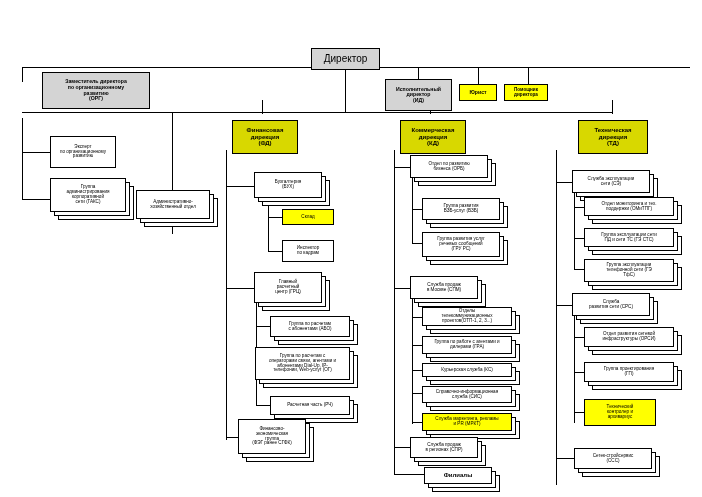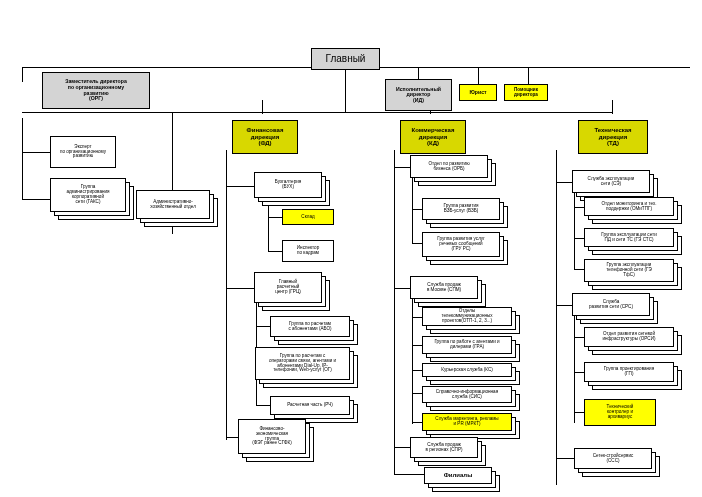--- a/index.html
+++ b/index.html
@@ -157,21 +157,21 @@
   <div class="ln h" style="left:574px; top:207px; width:10px;"></div>
   <div class="ln h" style="left:574px; top:238px; width:10px;"></div>
   <div class="ln h" style="left:574px; top:269px; width:10px;"></div>
 
   <div class="ln v" style="left:574px; top:315px; height:108px;"></div>
   <div class="ln h" style="left:574px; top:337px; width:10px;"></div>
   <div class="ln h" style="left:574px; top:372px; width:10px;"></div>
   <div class="ln h" style="left:574px; top:412px; width:10px;"></div>
 
   <div class="box grey t-xl" style="left:311px; top:48px; width:69px; height:22px;">
-    <span class="lbl">Главный</span>
+    <span class="lbl">Директор</span>
   </div>
 
   <div class="box grey t-sm bold" style="left:385px; top:79px; width:67px; height:32px;">
     <span class="lbl">Исполнительный
 директор
 (ИД)</span>
   </div>
 
   <div class="box yellow t-sm bold" style="left:459px; top:84px; width:38px; height:17px;">
     <span class="lbl">Юрист</span>

